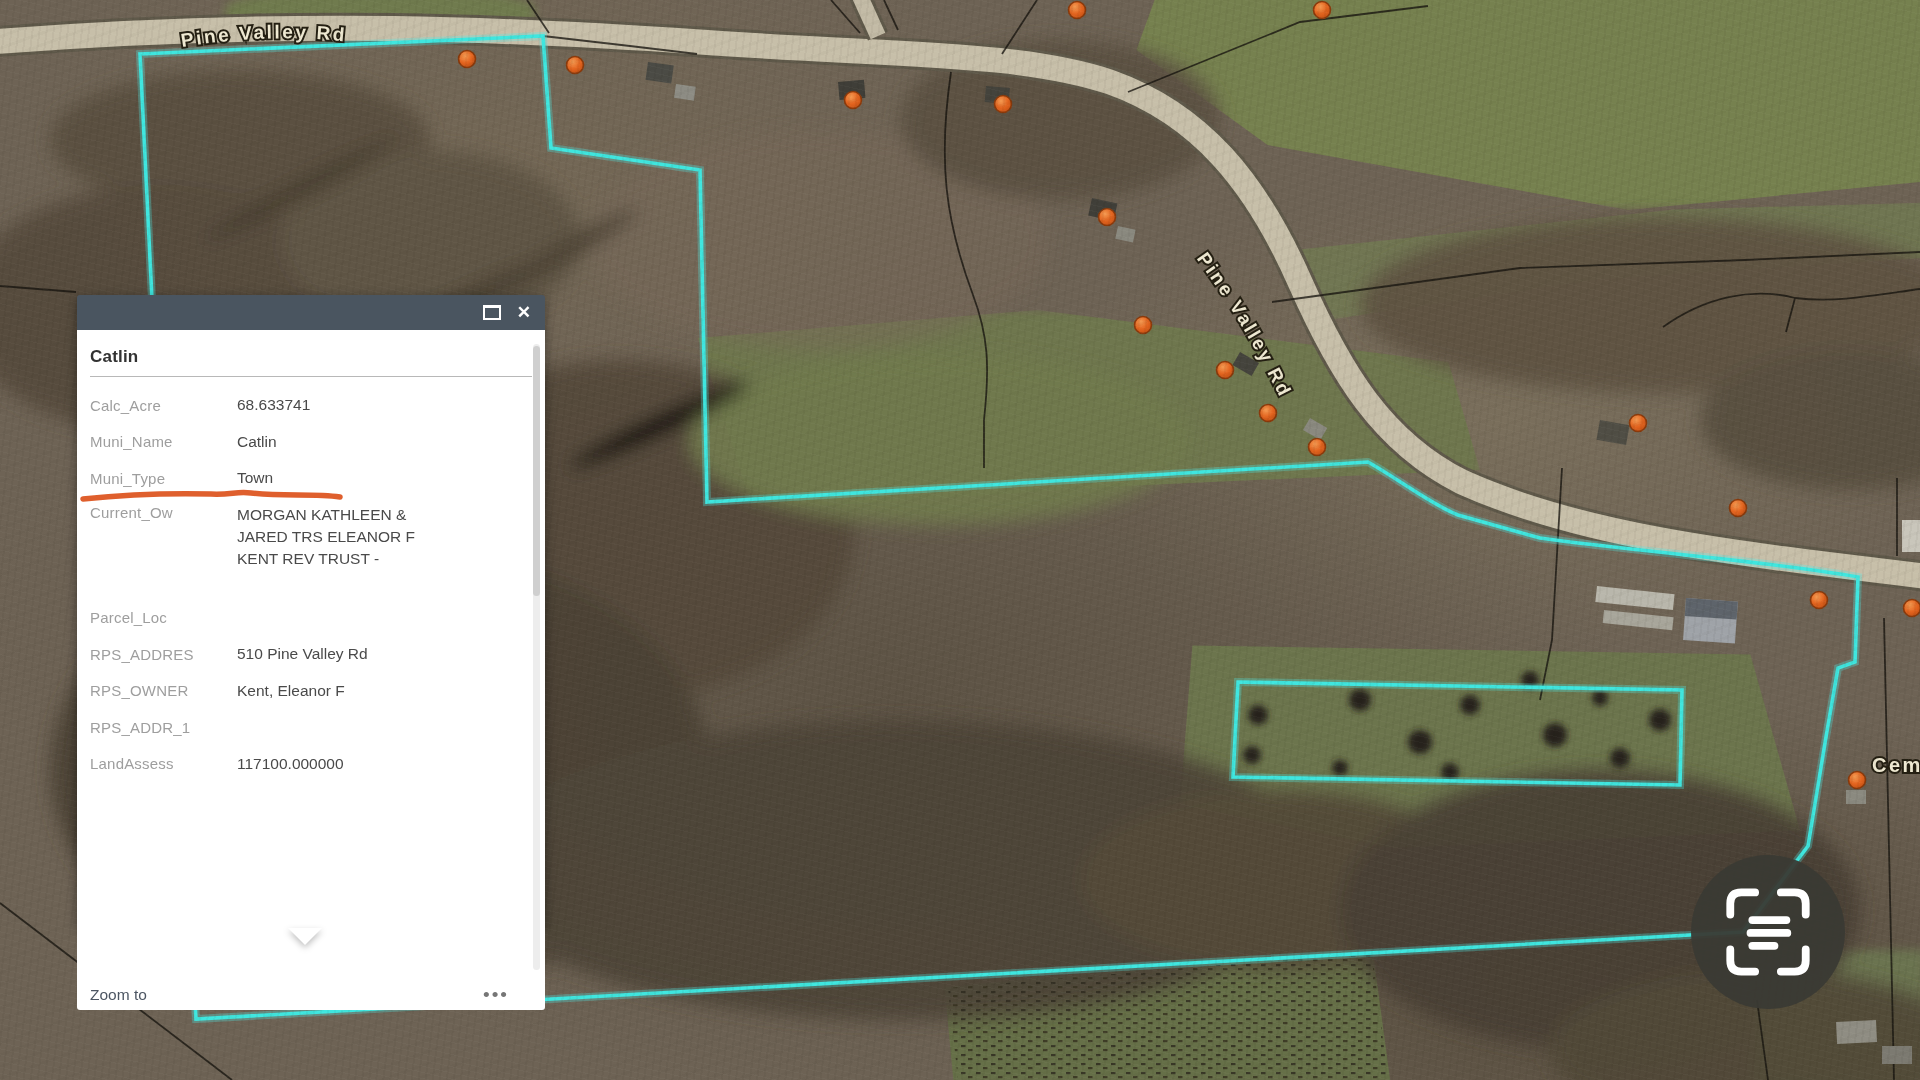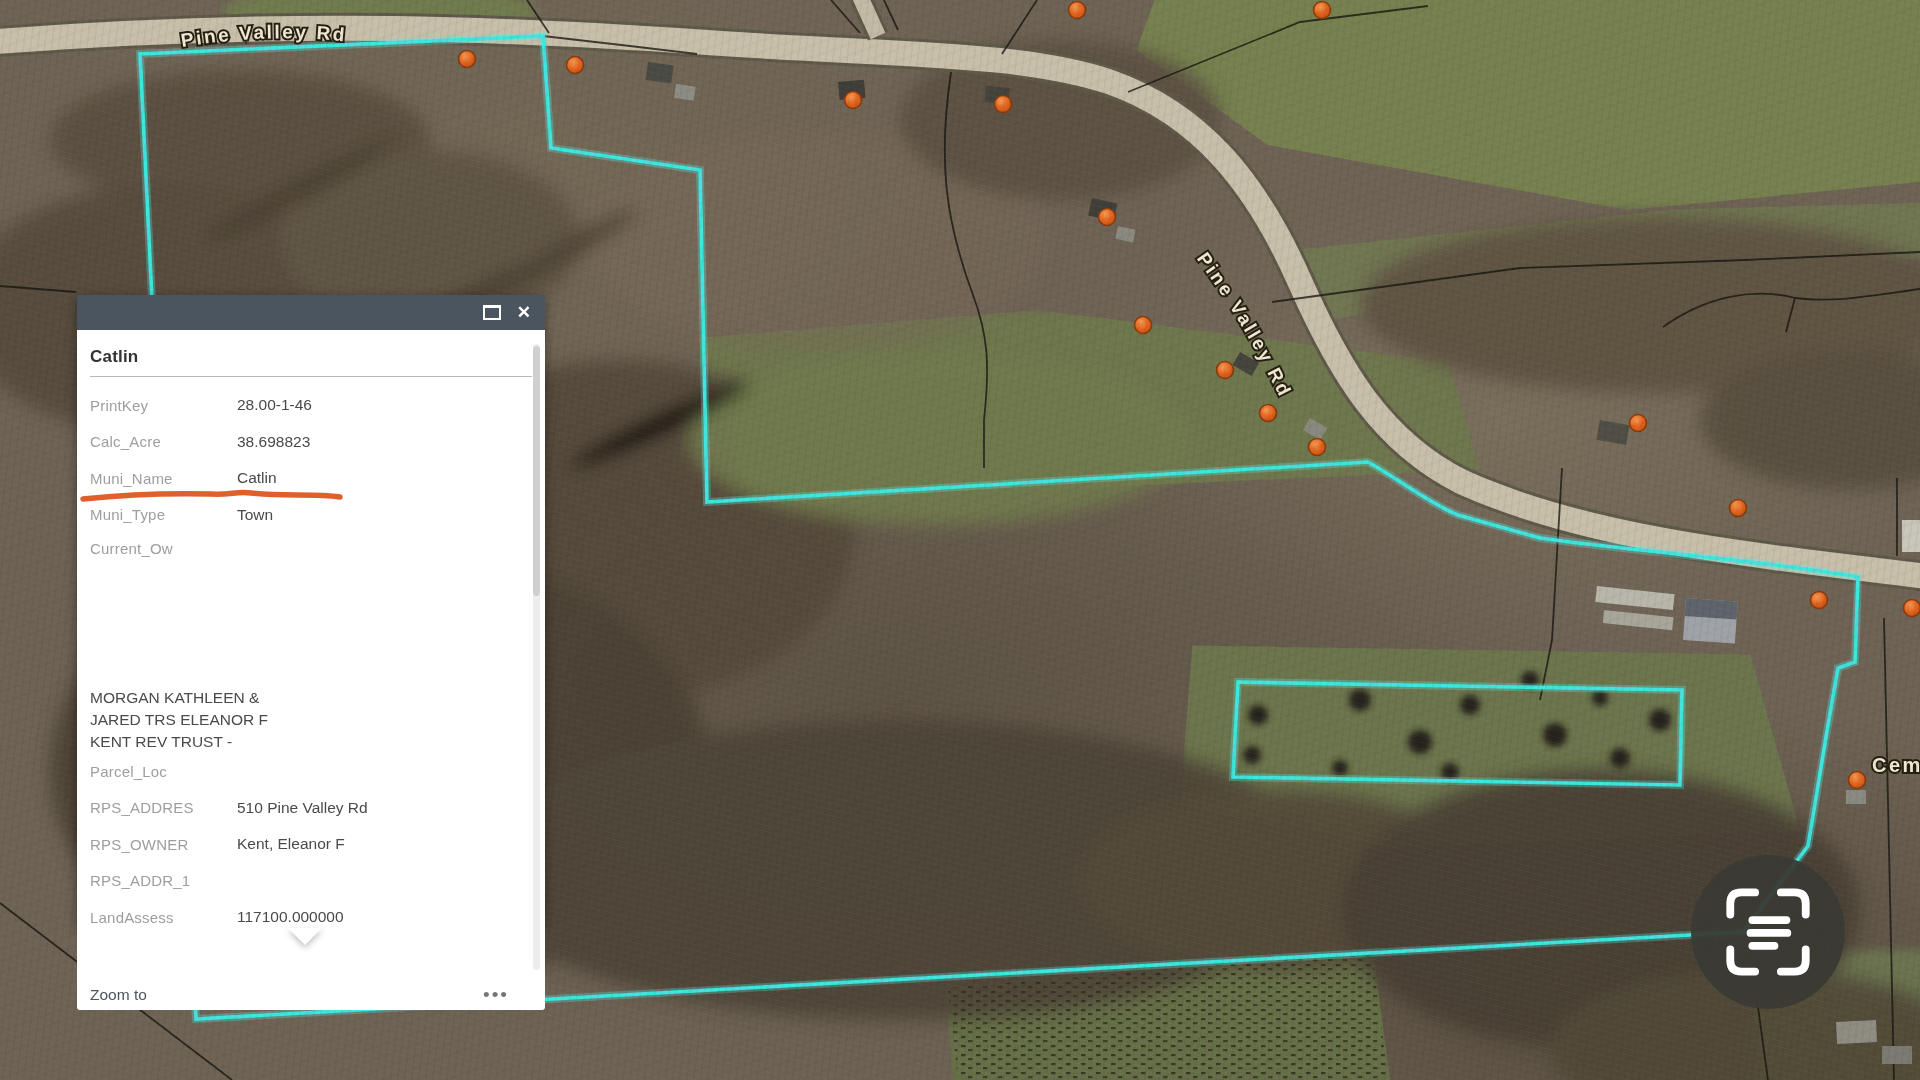--- a/index.html
+++ b/index.html
@@ -45,21 +45,21 @@
     box-shadow:0 3px 12px rgba(0,0,0,.4);border-radius:3px;}
   .popup-header{height:35px;background:#4A5560;border-radius:3px 3px 0 0;
     display:flex;align-items:center;justify-content:flex-end;gap:16px;padding-right:14px;box-sizing:border-box;}
   .win-max{width:14px;height:10px;border:2px solid #fff;border-top-width:3px;display:inline-block;cursor:pointer;}
   .win-close{color:#fff;font-size:17px;line-height:1;cursor:pointer;font-weight:700;}
   .popup-body{position:relative;height:680px;background:#fff;border-radius:0 0 3px 3px;overflow:hidden;}
   .popup-title{margin:17px 13px 0 13px;font-size:17px;font-weight:600;color:#323232;letter-spacing:.2px;}
   .popup-divider{margin:9px 13px 0 13px;border-top:1px solid #b8b8b8;}
   .rows{margin:10px 13px 0 13px;}
   .frow{display:flex;min-height:36.5px;align-items:center;}
-  .frow.tall{align-items:flex-start;padding-top:7px;min-height:96px;flex-direction:column;}
+  .frow.tall{align-items:flex-start;padding-top:7px;min-height:96px;}
   .f-label{width:147px;flex:0 0 147px;font-size:15px;color:#9e9e9e;letter-spacing:.2px;}
   .f-value{font-size:15.5px;color:#4a4a4a;max-width:205px;line-height:1.42;}
   .popup-footer{position:absolute;left:13px;right:36px;bottom:6px;display:flex;
     align-items:center;justify-content:space-between;}
   .zoom-to{font-size:15.5px;color:#4c5562;cursor:pointer;}
   .dots{font-size:19px;color:#767676;letter-spacing:2px;cursor:pointer;line-height:10px;}
   .scrollstrip{position:absolute;right:5px;top:14px;bottom:40px;width:7px;background:#ededed;border-radius:4px;}
   .scrollthumb{position:absolute;top:2px;left:0;width:7px;height:250px;background:#cfcfcf;border-radius:4px;}
   .pointer{position:absolute;left:211px;top:633px;width:0;height:0;
     border-left:17px solid transparent;border-right:17px solid transparent;border-top:17px solid #fff;
@@ -238,28 +238,24 @@
 
   <div class="popup">
     <div class="popup-header">
       <span class="win-max"></span>
       <span class="win-close">✕</span>
     </div>
     <div class="popup-body">
       <div class="popup-title">Catlin</div>
       <div class="popup-divider"></div>
       <div class="rows">
-  <div class="frow">
-    <span class="f-label">PrintKey</span>
-    <span class="f-value">28.00-1-46</span>
-  </div>
 
   <div class="frow">
     <span class="f-label">Calc_Acre</span>
-    <span class="f-value">38.698823</span>
+    <span class="f-value">68.633741</span>
   </div>
 
   <div class="frow">
     <span class="f-label">Muni_Name</span>
     <span class="f-value">Catlin</span>
   </div>
 
   <div class="frow">
     <span class="f-label">Muni_Type</span>
     <span class="f-value">Town</span>

